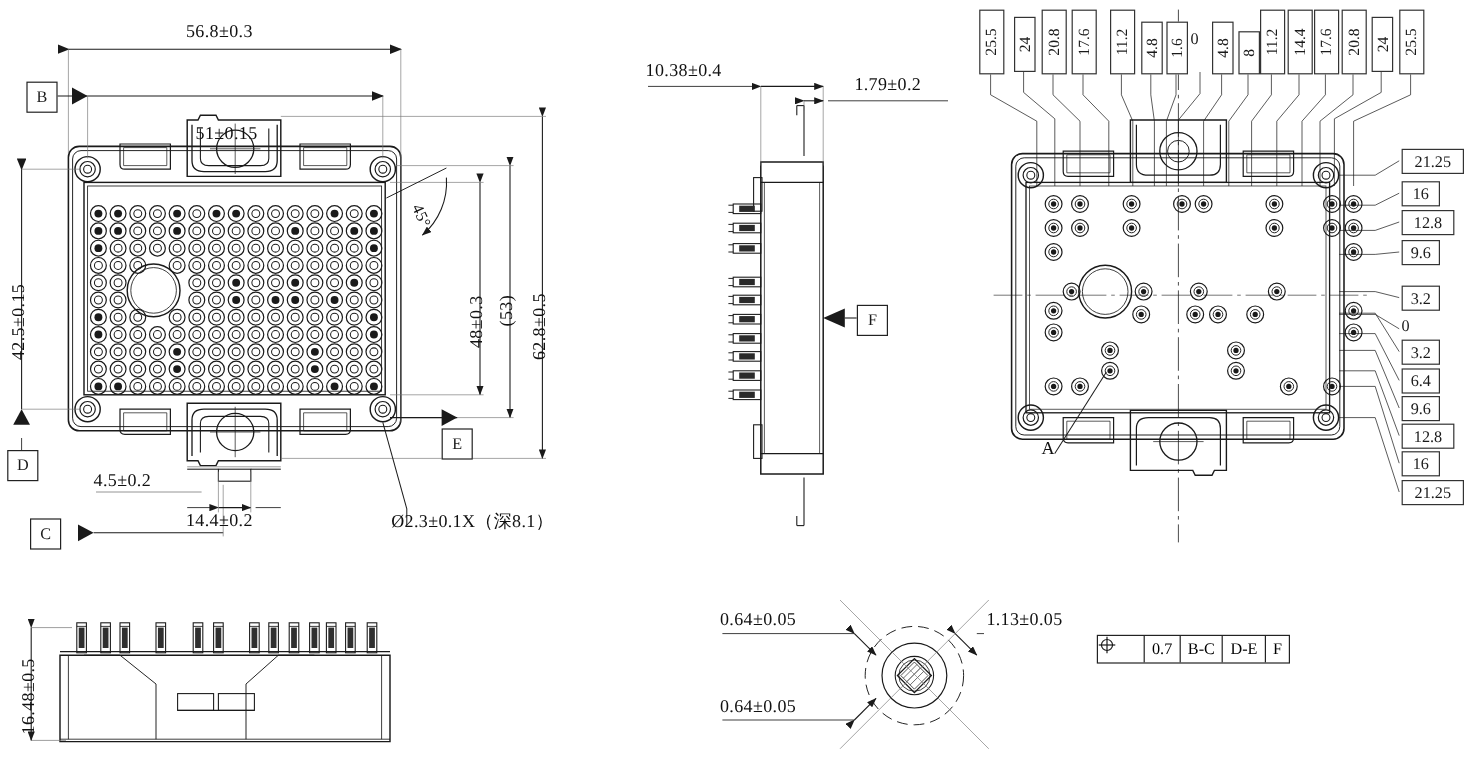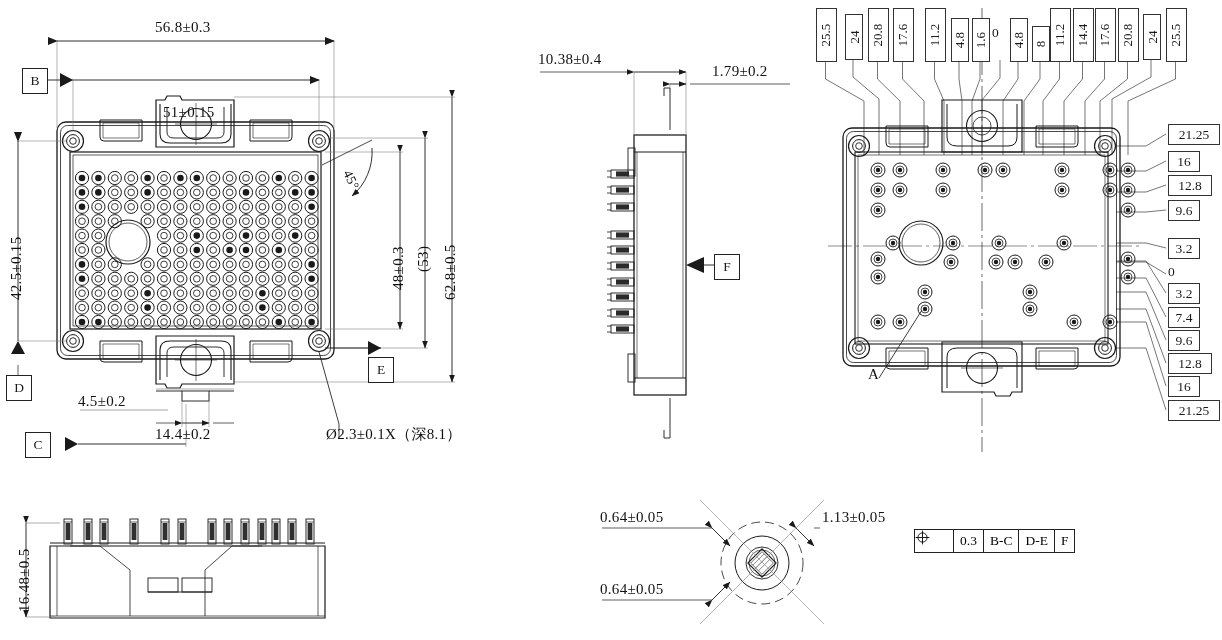--- a/index.html
+++ b/index.html
@@ -859,21 +859,21 @@
 <div class="dimtxt" style="left:868px;top:366px;">A</div>
 
 <div class="fcf" style="left:914px;top:529px;">
   <div style="width:26px;">
     <svg width="15" height="15" viewBox="0 0 15 15">
       <circle cx="7.5" cy="7.5" r="4.6" fill="none" stroke="#1a1a1a" stroke-width="1"></circle>
       <line x1="7.5" y1="0.6" x2="7.5" y2="14.4" stroke="#1a1a1a" stroke-width="1"></line>
       <line x1="0.6" y1="7.5" x2="14.4" y2="7.5" stroke="#1a1a1a" stroke-width="1"></line>
     </svg>
   </div>
-  <div>0.3</div>
+  <div>0.7</div>
   <div>B-C</div>
   <div>D-E</div>
   <div>F</div>
 </div>
 
 <div id="topLabelHost">
       <div class="tickbox" style="left: 816px; top: 8px; width: 19px; height: 52px;">
         <span>25.5</span>
       </div>
       <div class="tickbox" style="left: 845px; top: 14px; width: 16px; height: 44px;">
@@ -922,20 +922,20 @@
     </div>
 
 <div id="rightLabelHost">
       <div class="rbox" style="left: 1168px; top: 124px; width: 44px; height: 19px;">21.25</div>
       <div class="rbox" style="left: 1168px; top: 151px; width: 24px; height: 19px;">16</div>
       <div class="rbox" style="left: 1168px; top: 175px; width: 36px; height: 19px;">12.8</div>
       <div class="rbox" style="left: 1168px; top: 200px; width: 24px; height: 19px;">9.6</div>
       <div class="rbox" style="left: 1168px; top: 238px; width: 24px; height: 19px;">3.2</div>
       <div class="nobox" style="left: 1168px; top: 264px;">0</div>
       <div class="rbox" style="left: 1168px; top: 283px; width: 24px; height: 19px;">3.2</div>
-      <div class="rbox" style="left: 1168px; top: 307px; width: 24px; height: 19px;">7.4</div>
+      <div class="rbox" style="left: 1168px; top: 307px; width: 24px; height: 19px;">6.4</div>
       <div class="rbox" style="left: 1168px; top: 330px; width: 24px; height: 19px;">9.6</div>
       <div class="rbox" style="left: 1168px; top: 353px; width: 36px; height: 19px;">12.8</div>
       <div class="rbox" style="left: 1168px; top: 376px; width: 24px; height: 19px;">16</div>
       <div class="rbox" style="left: 1168px; top: 400px; width: 44px; height: 19px;">21.25</div>
     </div>
 
 </div>
 
 </body></html>

